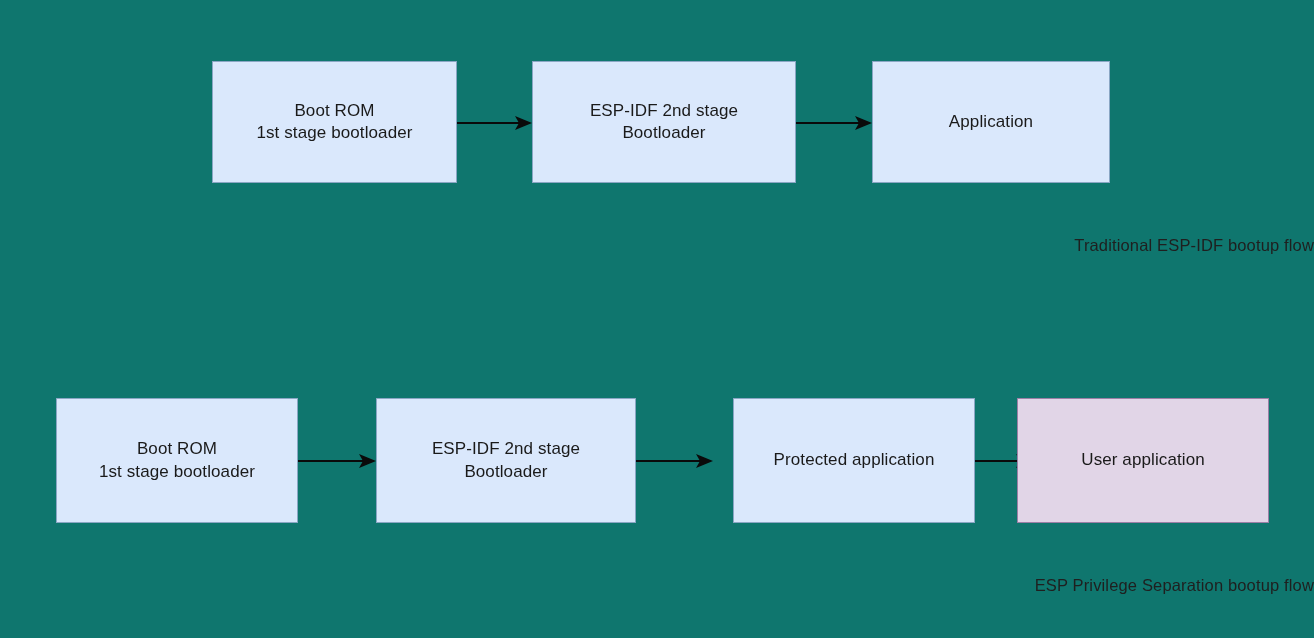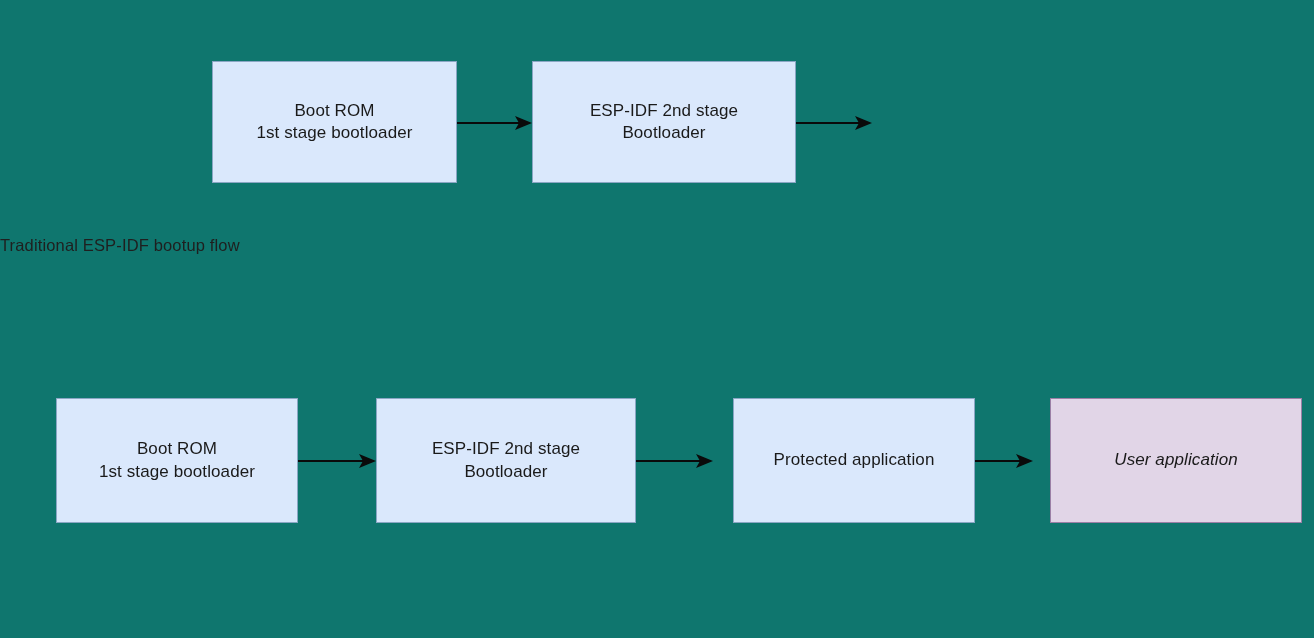--- a/index.html
+++ b/index.html
@@ -40,21 +40,21 @@
   .node .label {
     display: block;
     white-space: pre-line;
   }
   .caption {
     position: absolute;
     font-size: 16.5px;
     color: #1f1f1f;
     letter-spacing: 0.15px;
     white-space: nowrap;
-    text-align: left;
+    text-align: right;
   }
   .edge {
     position: absolute;
     z-index: 1;
     overflow: visible;
   }
   .edge line {
     stroke: #0a0a0a;
     stroke-width: 2;
   }
@@ -80,20 +80,23 @@
   <div class="node" style="left:532px; top:61px; width:264px; height:122px;">
     <span class="label">ESP-IDF 2nd stage
 Bootloader</span>
   </div>
 
   <svg class="edge" style="left:796px; top:112px; width:76px; height:22px;" viewBox="0 0 76 22">
     <line x1="0" y1="11" x2="63" y2="11"></line>
     <polygon points="59,4 76,11 59,18 63,11"></polygon>
   </svg>
 
+  <div class="node" style="left:872px; top:61px; width:238px; height:122px;">
+    <span class="label">Application</span>
+  </div>
 
   <div class="caption" style="left:0px; top:236px; width:1314px;">Traditional ESP-IDF bootup flow</div>
 
   <div class="node" style="left:56px; top:398px; width:242px; height:125px;">
     <span class="label">Boot ROM
 1st stage bootloader</span>
   </div>
 
   <svg class="edge" style="left:298px; top:450px; width:78px; height:22px;" viewBox="0 0 78 22">
     <line x1="0" y1="11" x2="65" y2="11"></line>
@@ -113,18 +116,19 @@
   <div class="node" style="left:713px; top:398px; width:242px; height:125px;margin-left:20px;">
     <span class="label">Protected application</span>
   </div>
 
   <svg class="edge" style="left:955px; top:450px; width:78px; height:22px;" viewBox="0 0 78 22">
     <line x1="13" y1="11" x2="65" y2="11"></line>
     <polygon points="17,4 0,11 17,18 13,11"></polygon>
     <polygon points="61,4 78,11 61,18 65,11"></polygon>
   </svg>
 
-  <div class="node user-app" style="left:1050px; top:398px; width:252px; height:125px;font-style:italic;">
+  <div class="node user-app" style="left:1017px; top:398px; width:252px; height:125px;">
     <span class="label">User application</span>
   </div>
 
+  <div class="caption" style="left:0px; top:576px; width:1314px;">ESP Privilege Separation bootup flow</div>
 
 </div>
 
 </body></html>

